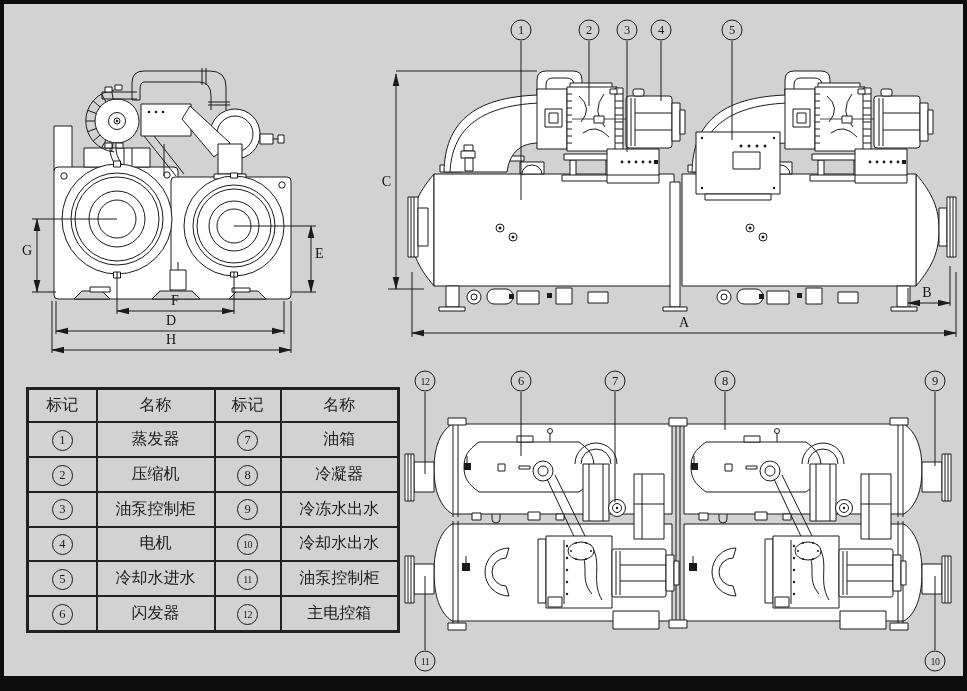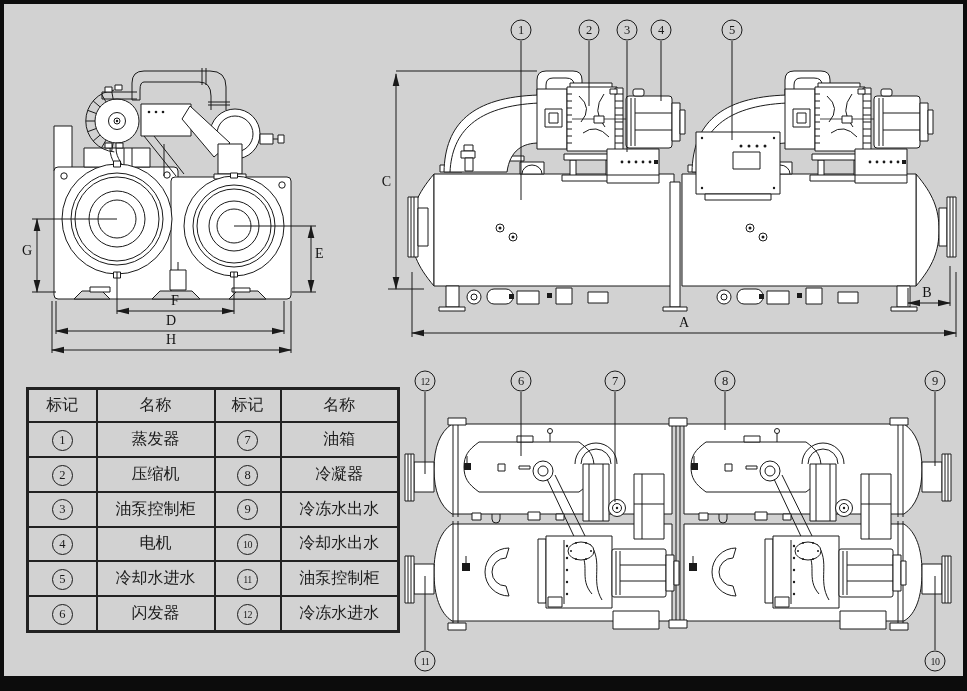--- a/index.html
+++ b/index.html
@@ -436,19 +436,19 @@
   <tr>
     <td><span class="mark">5</span></td>
     <td>冷却水进水</td>
     <td><span class="mark two">11</span></td>
     <td>油泵控制柜</td>
   </tr>
   <tr>
     <td><span class="mark">6</span></td>
     <td>闪发器</td>
     <td><span class="mark two">12</span></td>
-    <td>冷冻水进水</td>
+    <td>主电控箱</td>
   </tr>
 </tbody>
     </table>
 
 <div class="bottom-bar"></div>
 </div>
 
 </body></html>

